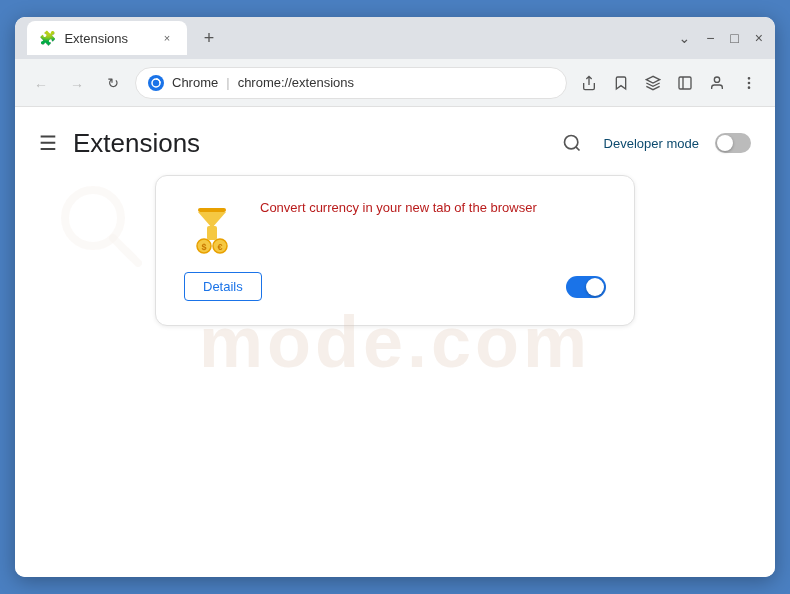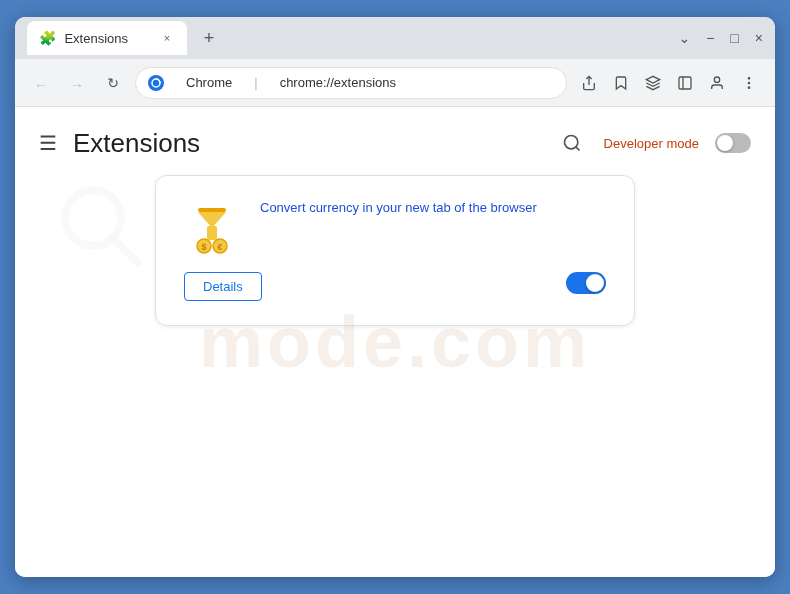--- a/index.html
+++ b/index.html
@@ -119,21 +119,21 @@
     .nav-btn.disabled { color: #bbb; cursor: default; }
 
     .url-bar {
       flex: 1;
       background: #fff;
       border-radius: 20px;
       height: 32px;
       display: flex;
       align-items: center;
       padding: 0 12px;
-      gap: 22px;
+      gap: 8px;
       font-size: 13px;
       color: #333;
       border: 1px solid #e0e0e0;
     }
 
     .url-favicon {
       width: 16px;
       height: 16px;
       background: #1a73e8;
       border-radius: 50%;
@@ -235,21 +235,21 @@
       align-items: center;
       justify-content: center;
       color: #555;
       font-size: 18px;
       cursor: pointer;
       border-radius: 50%;
     }
 
     .developer-mode-label {
       font-size: 13px;
-      color: #c2410c;
+      color: #0c4a6e;
     }
 
     .toggle-switch {
       width: 36px;
       height: 20px;
       background: #bbb;
       border-radius: 10px;
       position: relative;
       cursor: pointer;
     }
@@ -303,25 +303,26 @@
 
     .extension-name {
       font-size: 15px;
       font-weight: 500;
       color: #202124;
       margin-bottom: 6px;
     }
 
     .extension-desc {
       font-size: 13px;
-      color: #1d4ed8;
+      color: #b91c1c;
     }
 
     .card-bottom {
       display: flex;
+      align-items: center;
       gap: 12px;
     }
 
     .card-btn {
       padding: 6px 18px;
       border: 1px solid #1a73e8;
       border-radius: 4px;
       background: #fff;
       color: #1a73e8;
       font-size: 13px;

